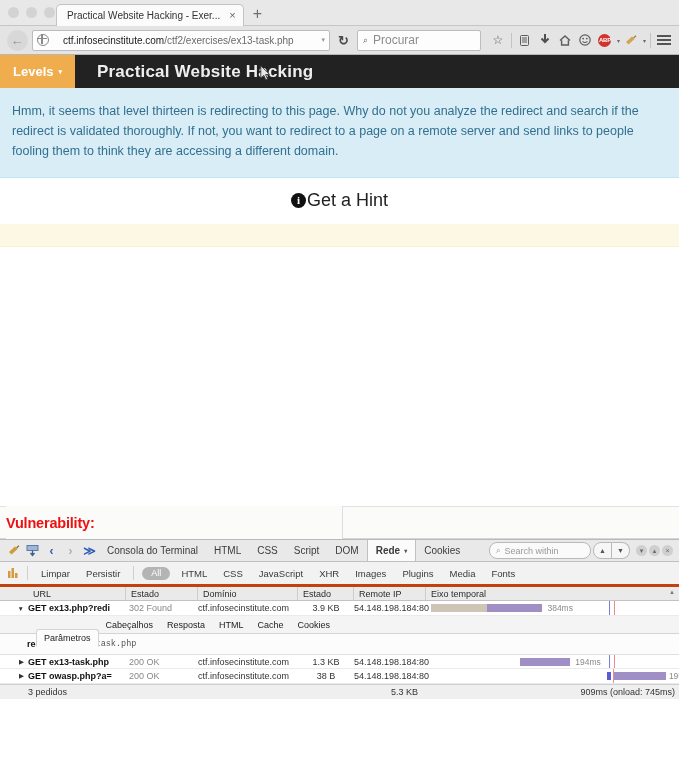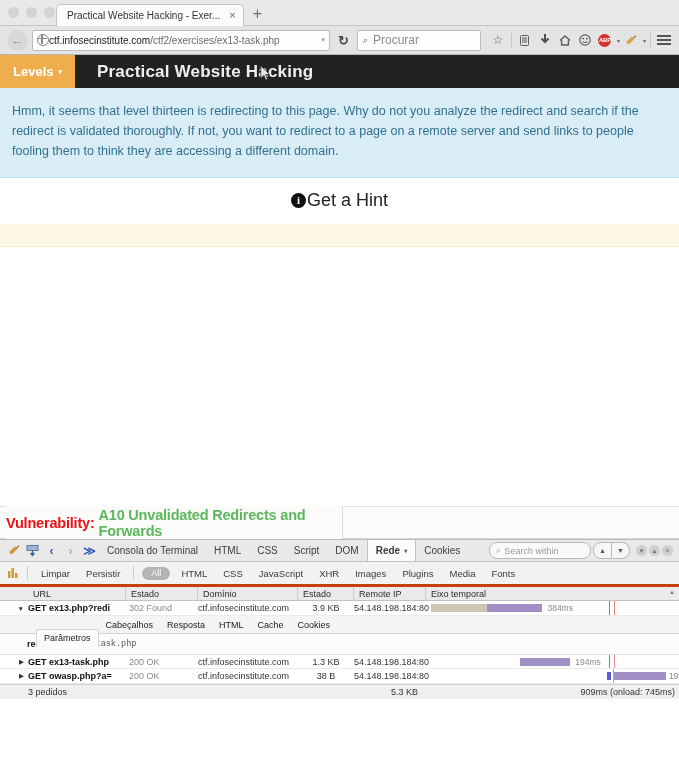--- a/index.html
+++ b/index.html
@@ -32,21 +32,21 @@
     height:28px;background:#e4e4e4;display:flex;align-items:center;
     padding:0 6px;border-bottom:1px solid #b6b6b6;gap:4px;
   }
   .navbtn{width:22px;height:22px;display:flex;align-items:center;justify-content:center;}
   .backbtn{
     width:21px;height:21px;border-radius:50%;background:#d8d8d8;
     display:flex;align-items:center;justify-content:center;color:#8e8e8e;font-size:13px;
   }
   .urlbar{
     flex:1;height:19px;background:#fdfdfd;border:1px solid #bcbcbc;border-radius:2px;
-    display:flex;align-items:center;padding:0 4px;gap:0;min-width:0;
+    display:flex;align-items:center;padding:0 4px;gap:14px;min-width:0;
   }
   .globe{
     width:10px;height:10px;border-radius:50%;border:1.2px solid #8a8a8a;
     position:relative;flex:none;
   }
   .globe:before{content:"";position:absolute;left:-1.2px;top:3.3px;width:10px;height:1.2px;background:#8a8a8a;}
   .globe:after{content:"";position:absolute;left:3.4px;top:-1.2px;width:1.2px;height:10px;background:#8a8a8a;}
   .urltext{font-size:10px;color:#1a1a1a;white-space:nowrap;overflow:hidden;flex:1;}
   .urltext .dim{color:#6a6a6a;}
   .url-drop{color:#9a9a9a;font-size:7px;}
@@ -308,21 +308,20 @@
     </a>
   </div>
 
   <div class="alert-warn"></div>
   <div class="filler"></div>
 </div>
 
 <div class="vulnbar">
   <div class="vulnbox">
     <span class="vuln-label">Vulnerability:</span>
-    <span class="vuln-value">A10 Unvalidated Redirects and Forwards</span>
   </div>
 </div>
 
 <div class="devtools">
 
   <div class="dt-toolbar">
     <span class="dt-icon">
       <svg width="12" height="11" viewBox="0 0 12 11">
           <path d="M1 7 L7 1.5 L9.5 4 L3.5 9.5 Z" fill="#cf9a3a"></path>
           <path d="M8.5 3 L11 0.8" stroke="#8a6a2a" stroke-width="1.2"></path>

